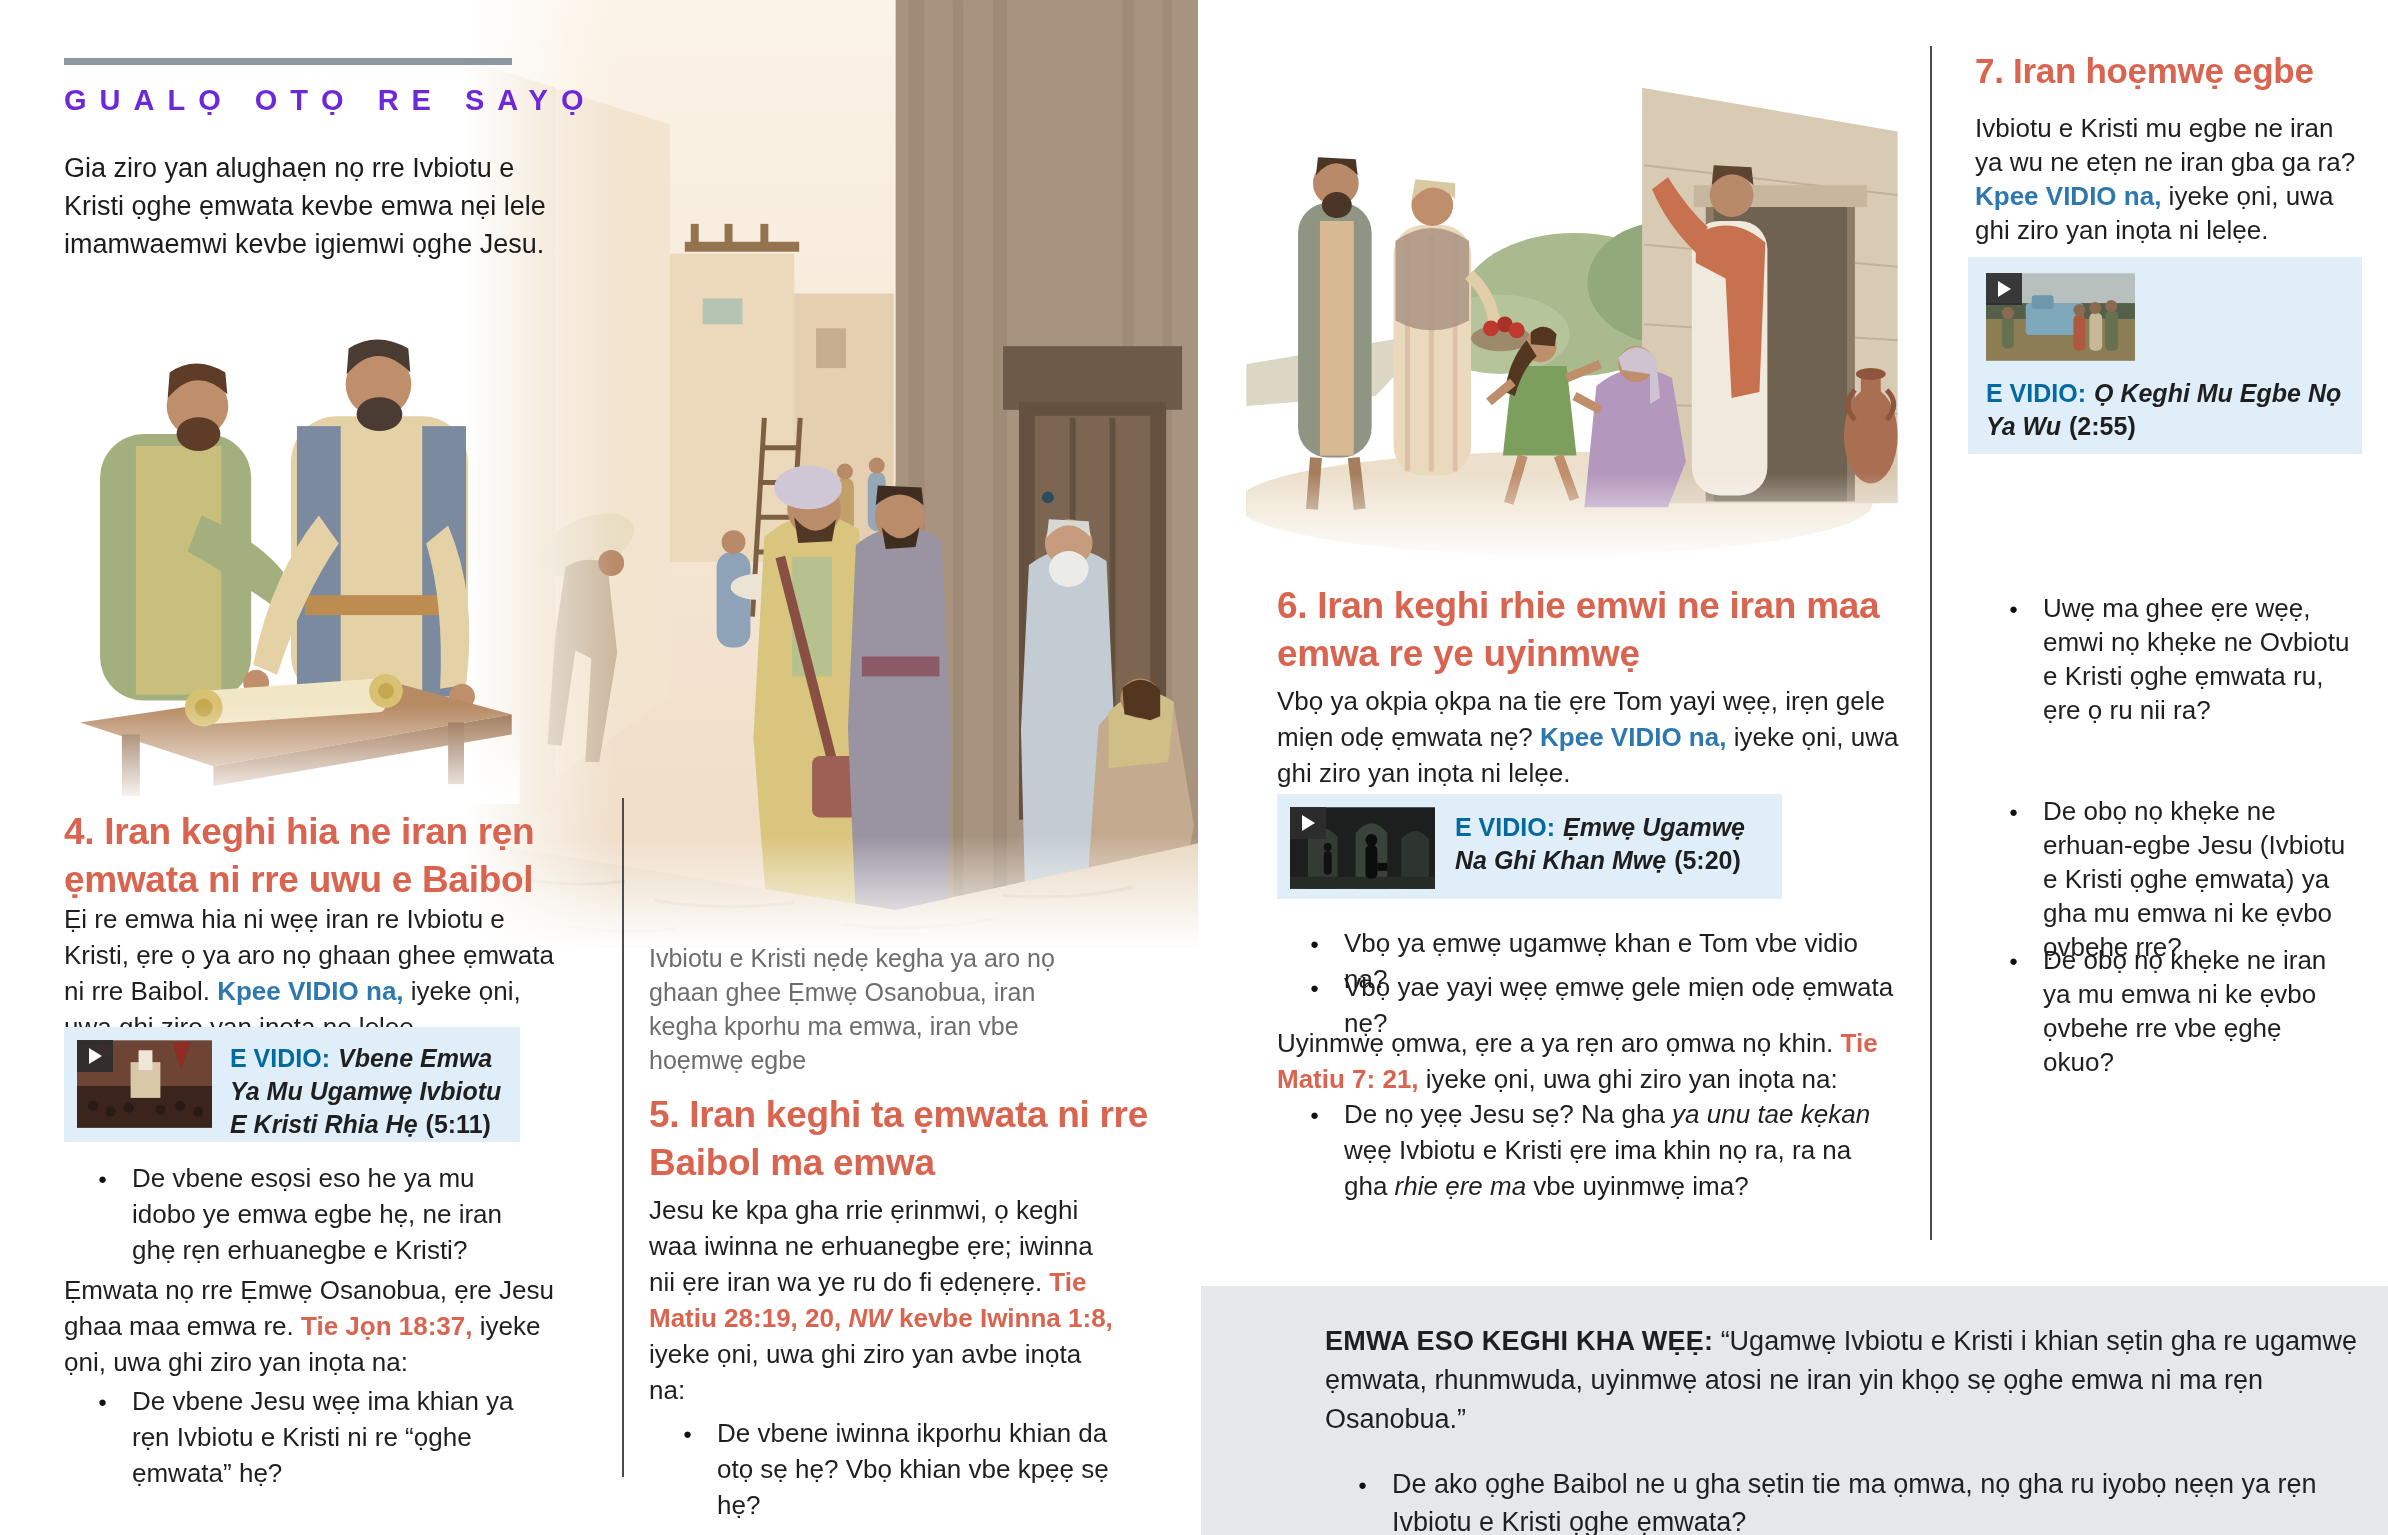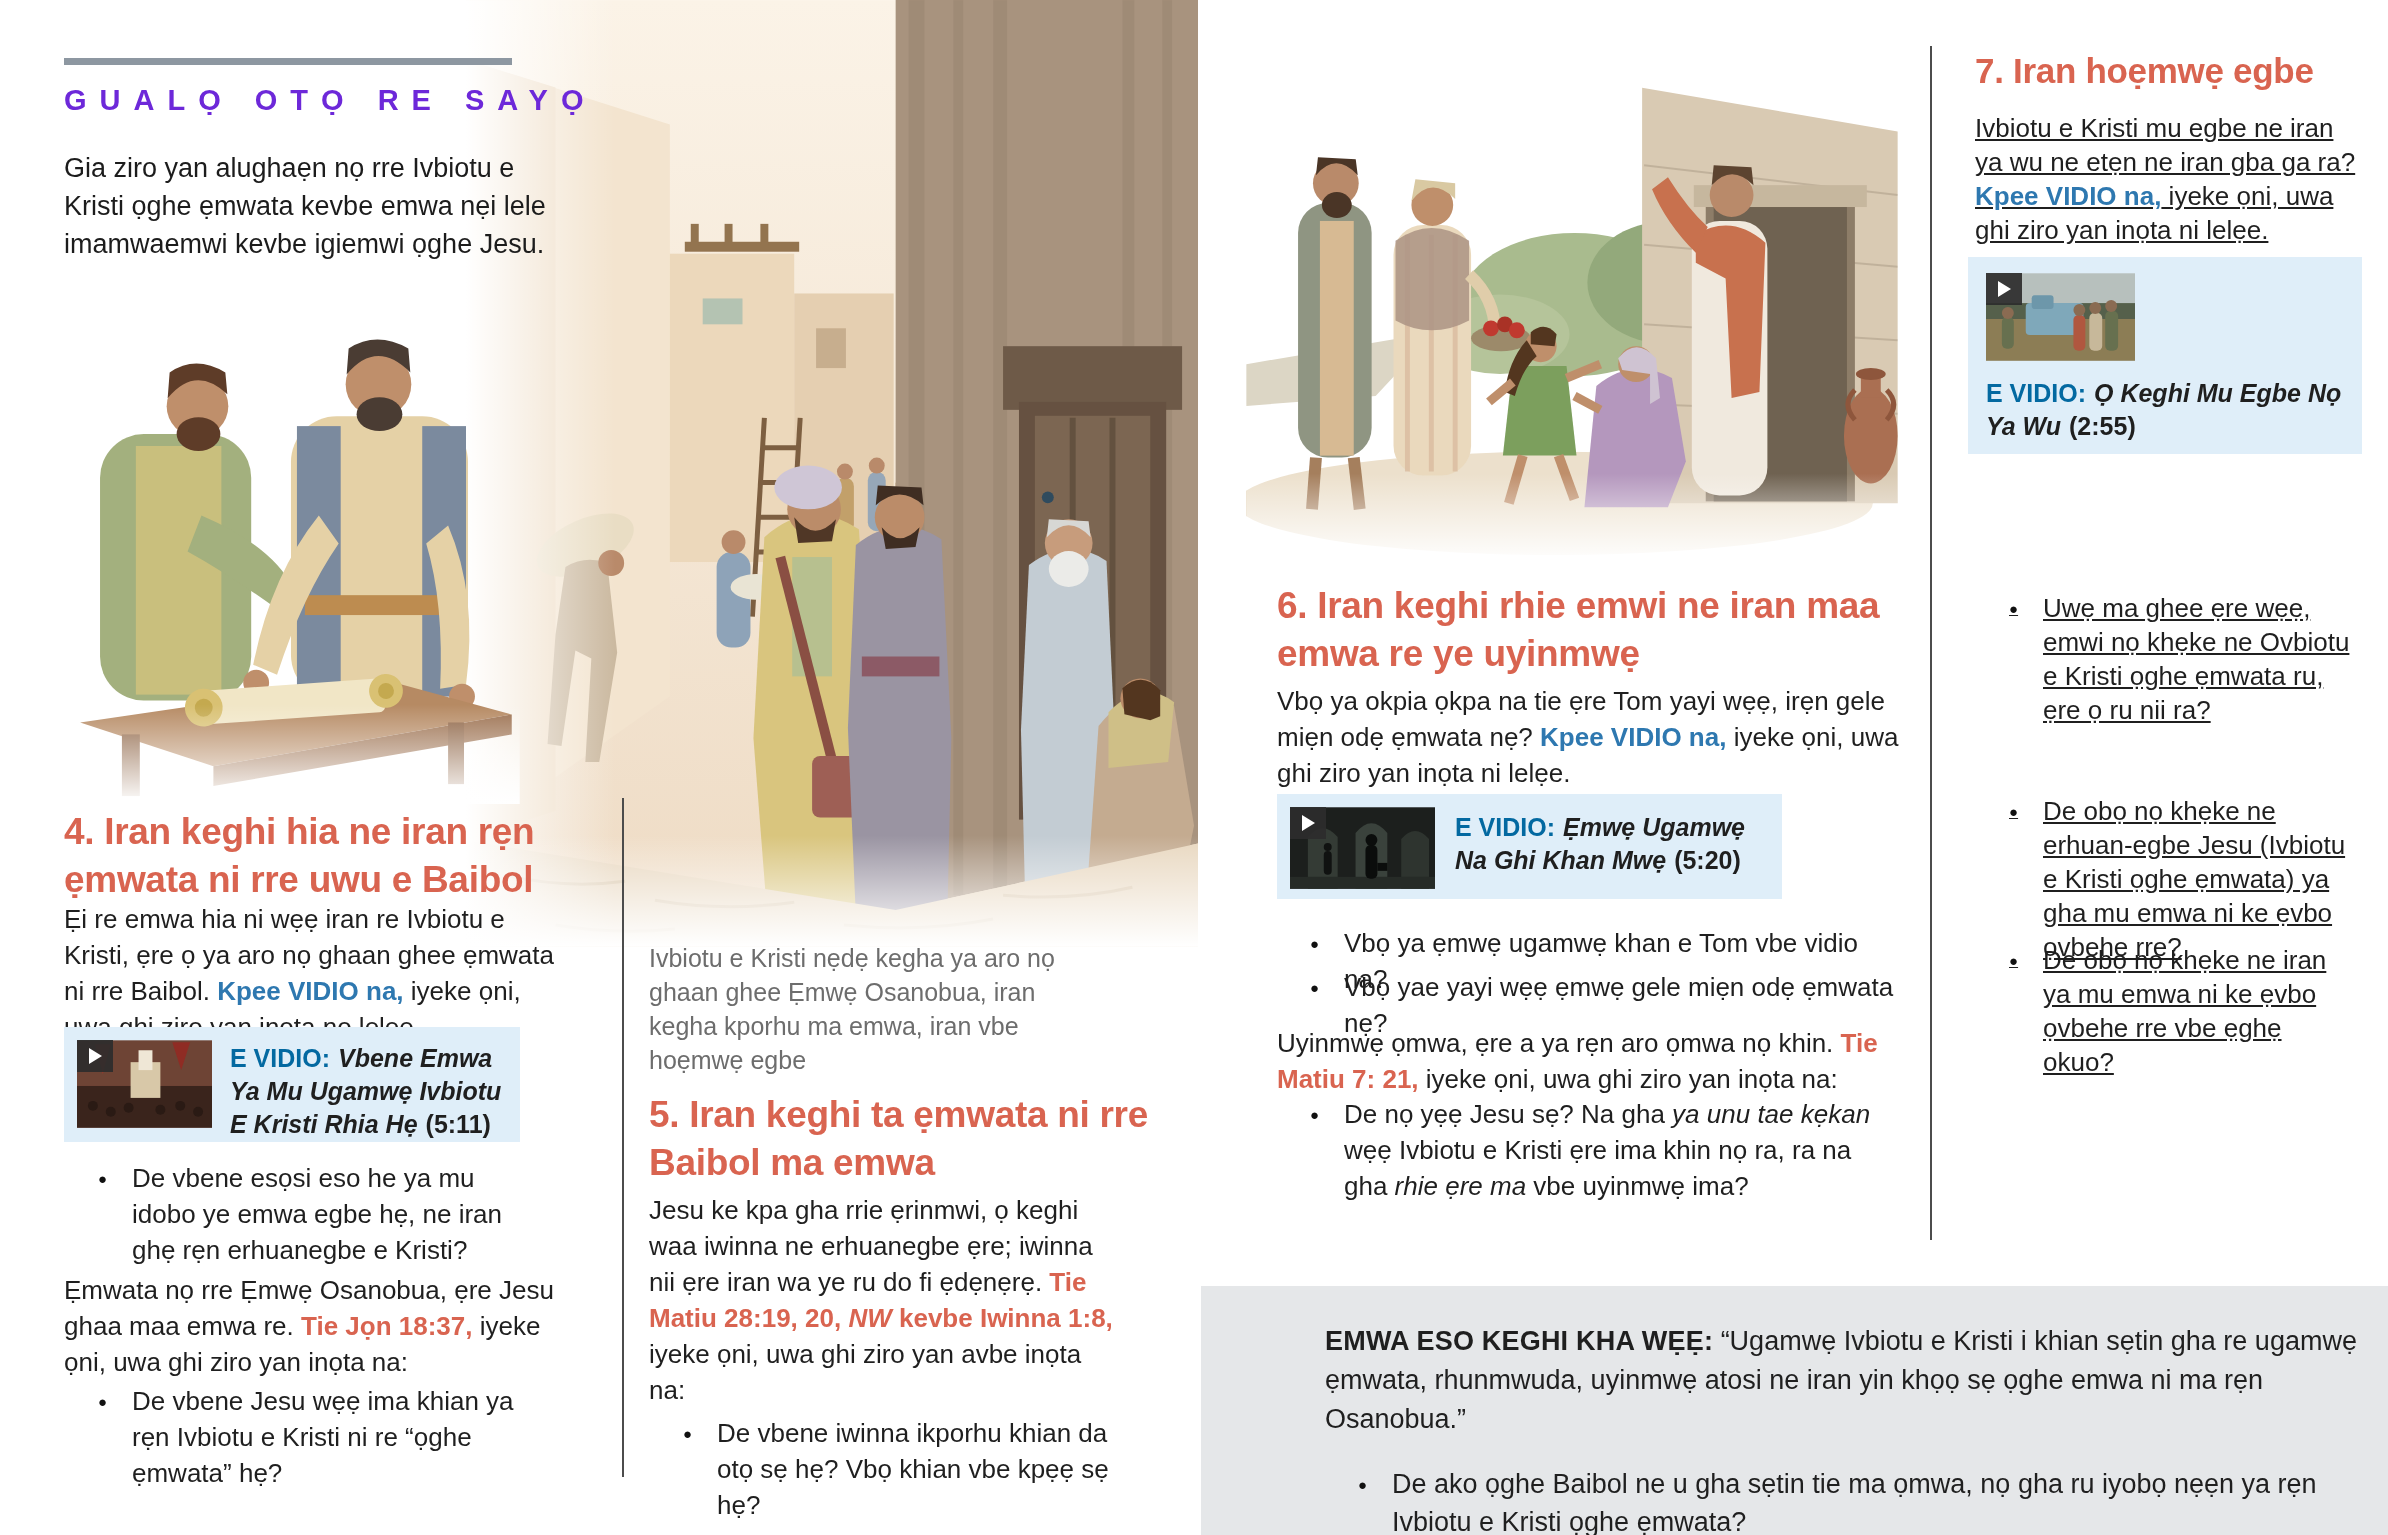--- a/index.html
+++ b/index.html
@@ -5,21 +5,21 @@
   html,body{margin:0;padding:0;background:#ffffff;}
   .page{position:relative;width:2388px;height:1535px;background:#ffffff;overflow:hidden;
         font-family:"Liberation Sans", sans-serif;color:#1f1f1f;}
   .abs{position:absolute;}
   .kicker{font-weight:700;font-size:29px;letter-spacing:13px;color:#6d28d9;}
   .rule{background:#8d97a1;height:7px;}
   .intro{font-size:27px;line-height:38px;color:#1c1c1c;}
   .sec-title{font-weight:700;font-size:37px;line-height:48px;color:#d96450;letter-spacing:-0.3px;}
   .sec-title.small{font-size:35px;line-height:46px;}
   .para{font-size:26px;line-height:36px;}
-  .para.tight{line-height:34px;text-decoration:underline;}
+  .para.tight{line-height:34px;}
   .blue{color:#2e78b0;font-weight:700;}
   .red{color:#d96450;font-weight:700;}
   .red.it{font-style:italic;}
   .it{font-style:italic;}
   .caption{font-size:25px;line-height:34px;color:#6d6d6d;}
   .vbox{background:#dfeef9;display:flex;align-items:flex-start;padding:13px;box-sizing:border-box;}
   .vbox.stack{display:block;}
   .vb-text{font-size:25px;line-height:33px;font-weight:700;}
   .vb-label{color:#0369a1;font-style:normal;margin-right:8px;}
   .vb-title{font-style:italic;}

